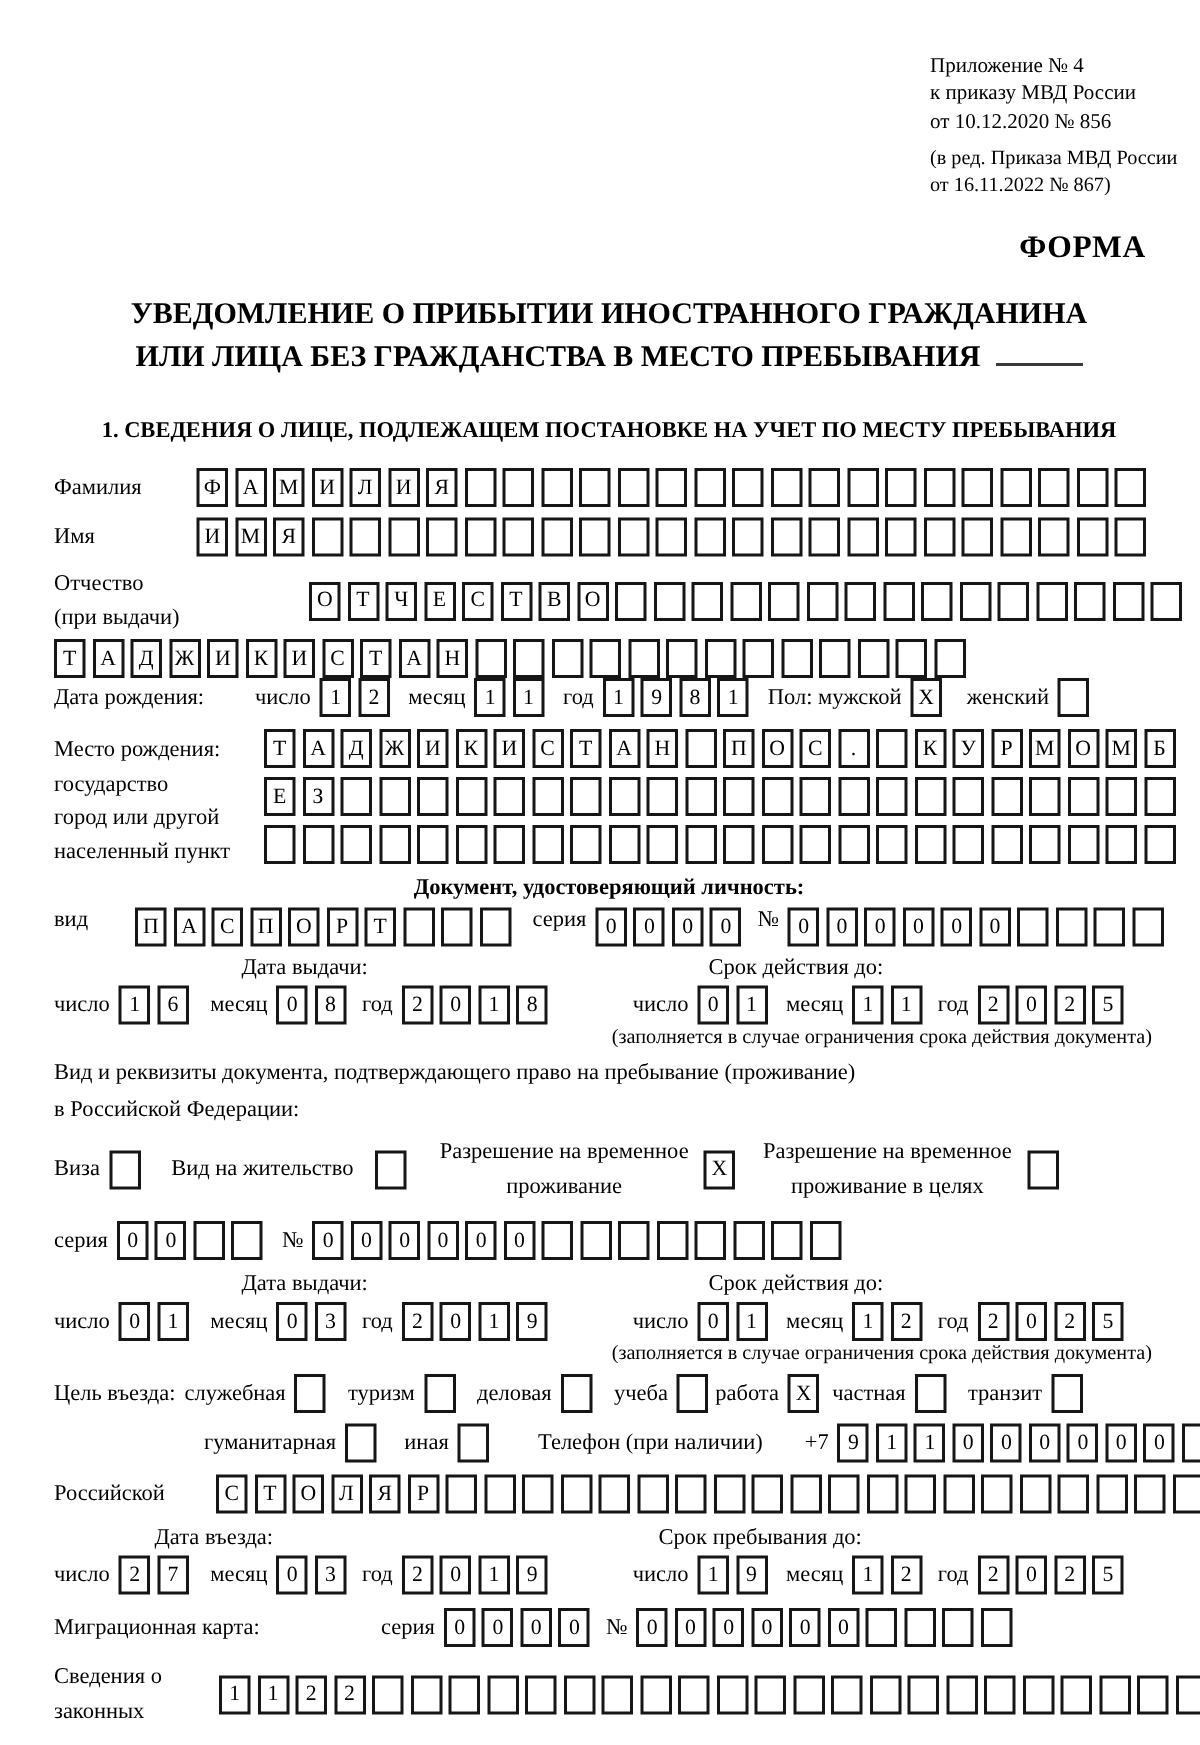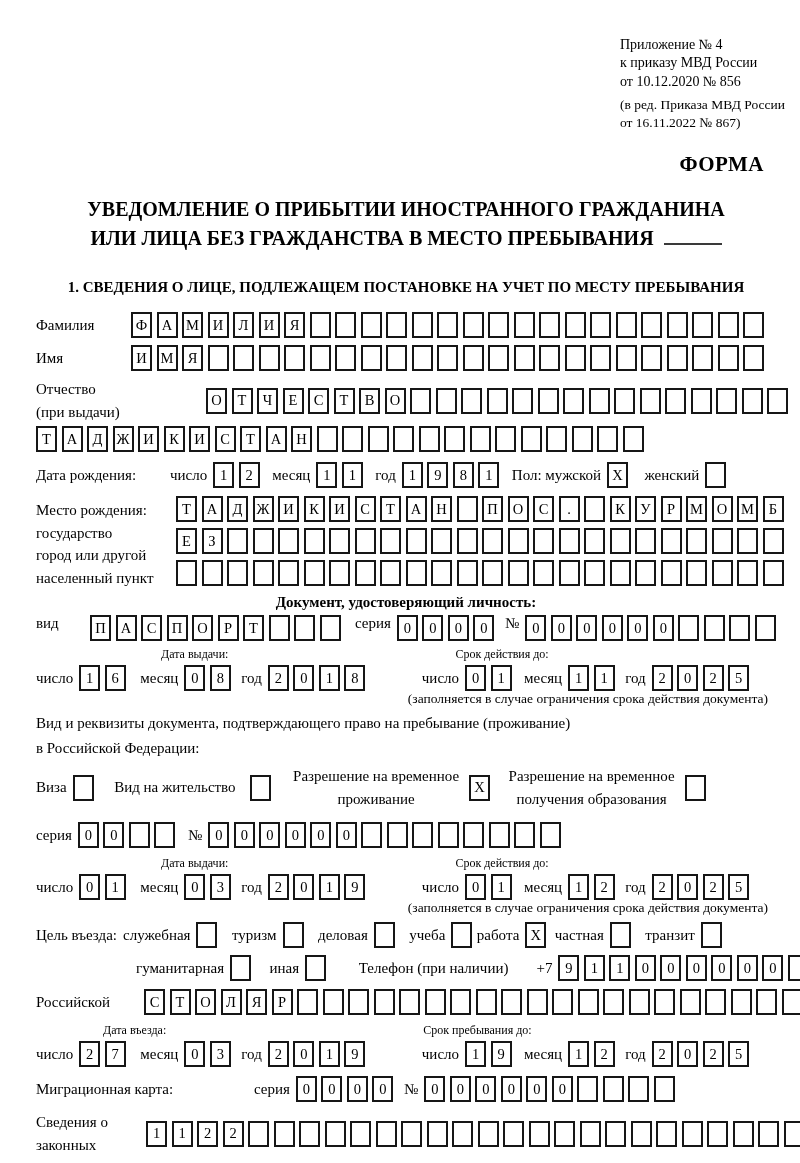--- a/index.html
+++ b/index.html
@@ -27,21 +27,21 @@
   .cells { display:flex; flex-wrap:nowrap; flex:none; }
   .cell {
     width:21px; height:26px; border:2px solid #161616;
     margin-right:4.5px; display:inline-flex; align-items:center; justify-content:center;
     font-size:14.5px; flex:none; background:#fff;
   }
   .w95 { width:95px; } .w140 { width:140px; } .w170 { width:170px; } .w110 { width:110px; }
   .stack { display:flex; flex-direction:column; }
   .gap6 > * { margin-bottom:6px; }
   .center-heading { text-align:center; font-weight:bold; font-size:15px; }
-  .date-heads { display:flex; font-size:12px; }
+  .date-heads { display:flex; font-size:15px; }
   .note { font-size:13.5px; text-align:right; padding-right:8px; }
   .permit-col { text-align:center; line-height:1.5; }
 </style>
 </head>
 <body>
 
 <div class="page">
 
   <div class="top-right">
     <div>Приложение № 4</div>
@@ -178,21 +178,21 @@
         <span class="cell"></span>
         <span class="cell"></span>
         <span class="cell"></span>
         <span class="cell"></span>
         <span class="cell"></span>
         <span class="cell"></span>
         <span class="cell"></span>
       </span>
   </div>
 
-  <div class="row" style="margin-top:10px; align-items:center">
+  <div class="row" style="align-items:center">
     <span class="sub" style="width:120px">Дата рождения:</span>
     <span class="sub" style="margin-left:8px">число</span>
     <span class="cells">
         <span class="cell">1</span>
         <span class="cell">2</span>
       </span>
     <span class="sub" style="margin-left:8px">месяц</span>
     <span class="cells">
         <span class="cell">1</span>
         <span class="cell">1</span>
@@ -399,21 +399,21 @@
       </span>
     <span class="permit-col" style="margin-left:18px">
       <span style="display:block">Разрешение на временное</span>
       <span style="display:block">проживание</span>
     </span>
     <span class="cells" style="margin-left:10px">
         <span class="cell">X</span>
       </span>
     <span class="permit-col" style="margin-left:14px">
       <span style="display:block">Разрешение на временное</span>
-      <span style="display:block">получения образования</span>
+      <span style="display:block">проживание в целях</span>
     </span>
     <span class="cells" style="margin-left:10px">
         <span class="cell"></span>
       </span>
   </div>
 
   <div class="row" style="margin-top:12px; align-items:center">
     <span class="sub">серия</span>
     <span class="cells">
         <span class="cell">0</span>

